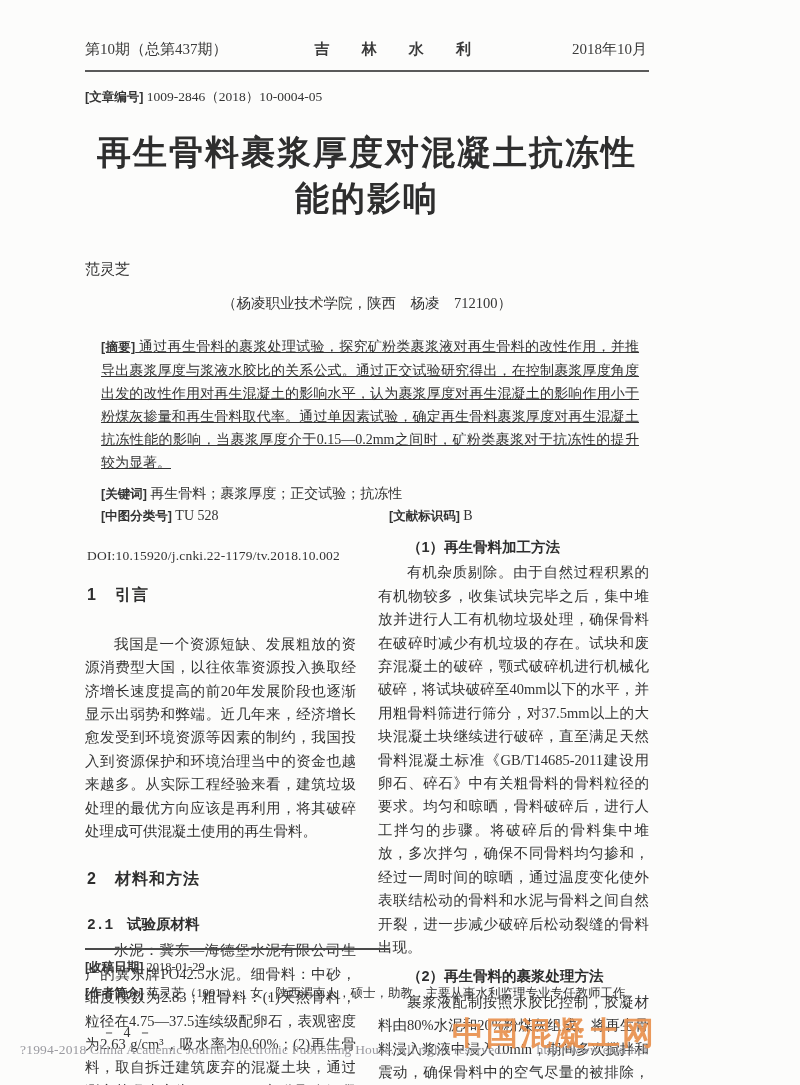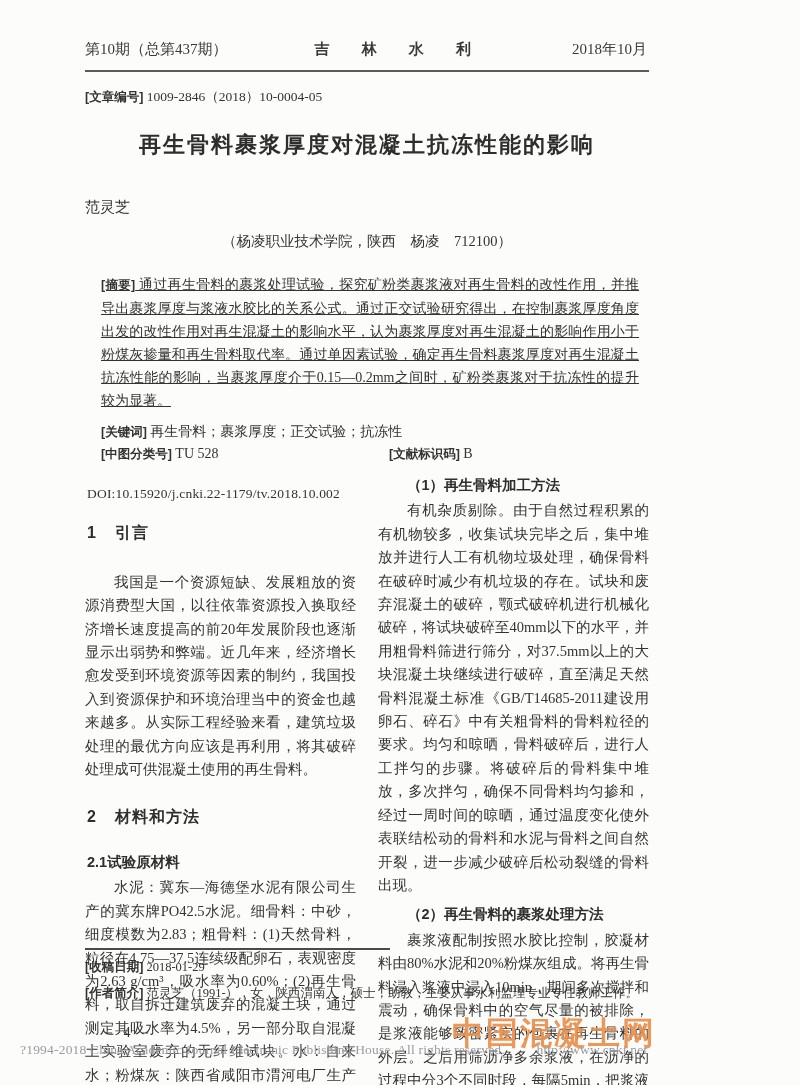--- a/index.html
+++ b/index.html
@@ -23,21 +23,21 @@
   .jheader .journal { font-weight: bold; letter-spacing: 14px; font-family: "Liberation Sans","DejaVu Sans",sans-serif; }
   .header-rule { border: none; border-top: 2px solid #5a5a5a; margin-top: 11px; }
 
   .article-no { margin-top: 16px; font-size: 13.5px; }
   .blabel { font-weight: bold; font-family: "Liberation Sans","DejaVu Sans",sans-serif; font-size: 12.5px; }
 
   
   .title {
     margin-top: 24px; text-align: center;
     font-family: "Liberation Sans","DejaVu Sans",sans-serif;
-    font-weight: bold; font-size: 22px; letter-spacing: 2px; color: #2e2e2e;
+    font-weight: bold; font-size: 34px; letter-spacing: 2px; color: #2e2e2e;
   }
   .author { margin-top: 38px; text-align: left; font-size: 15px; }
   .affiliation { margin-top: 15px; text-align: center; font-size: 14.5px; }
 
   
   .abstract {
     margin: 22px 10px 0 16px;
     font-size: 14px; line-height: 23px; text-align: justify; text-decoration: underline;
   }
   .kwline { margin: 11px 10px 0 16px; font-size: 14px; line-height: 18px; }
@@ -56,21 +56,21 @@
     font-family: "Liberation Sans","DejaVu Sans",sans-serif;
     font-weight: bold; font-size: 16px; color: #2e2e2e;
     margin: 16px 0 0 2px; letter-spacing: 1px;
   }
   .h1 .no { margin-right: 18px; }
   .h2 {
     font-family: "Liberation Sans","DejaVu Sans",sans-serif;
     font-weight: bold; font-size: 14.5px; color: #2e2e2e;
     margin: 8px 0 2px 2px;
   }
-  .h2 .no { font-family: Liberation Sans, sans-serif; }
+  .h2 .no { margin-right: 14px; font-family: Liberation Mono, monospace; }
   .para { text-indent: 2em; }
   .para.space-after { margin-bottom: 6px; }
   .subhead {
     font-family: "Liberation Sans","DejaVu Sans",sans-serif;
     font-weight: bold; font-size: 14.5px; text-indent: 2em; color: #2e2e2e;
     margin: 2px 0;
   }
   .sect1-para { margin-top: 26px; }
 
   

